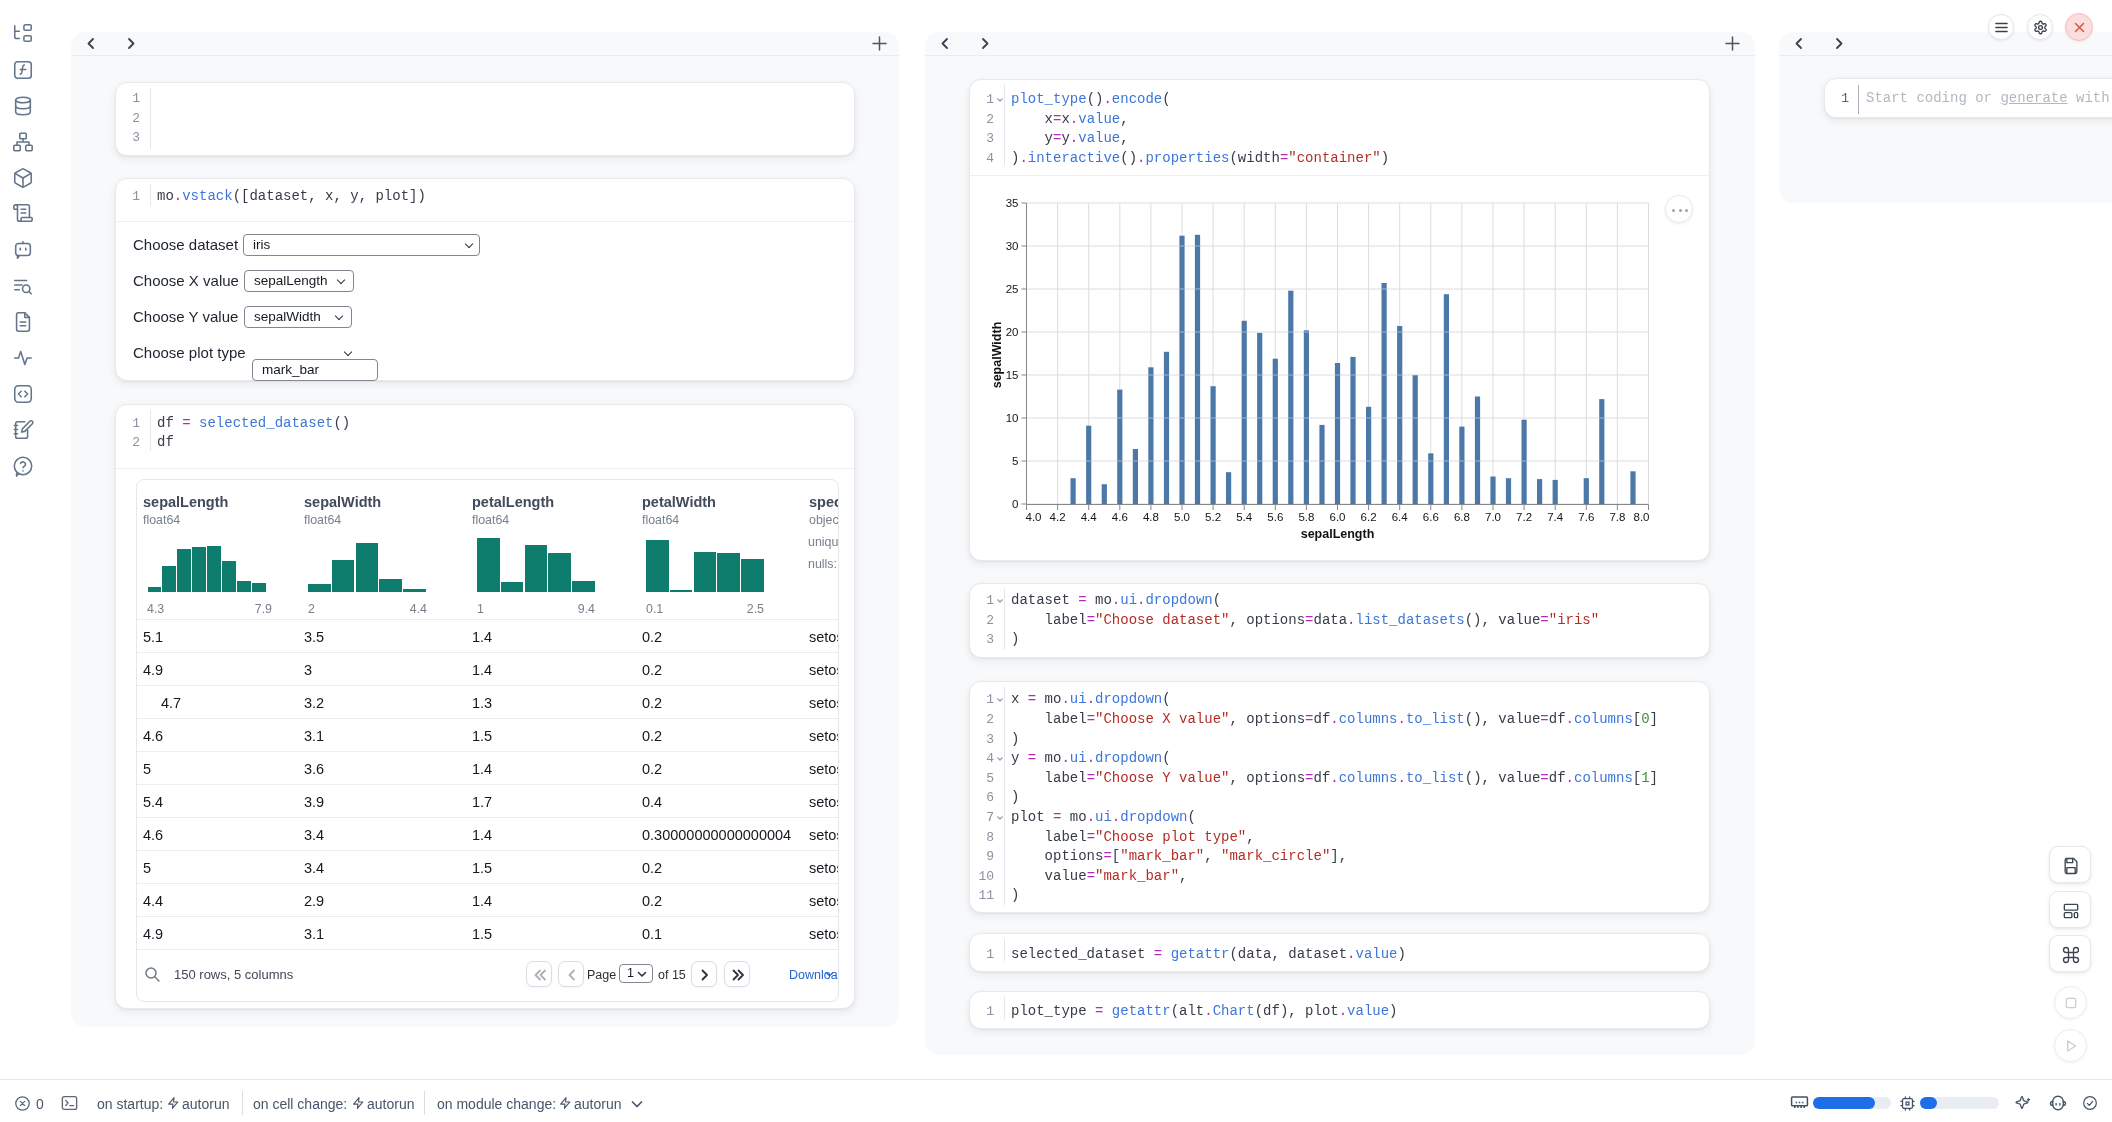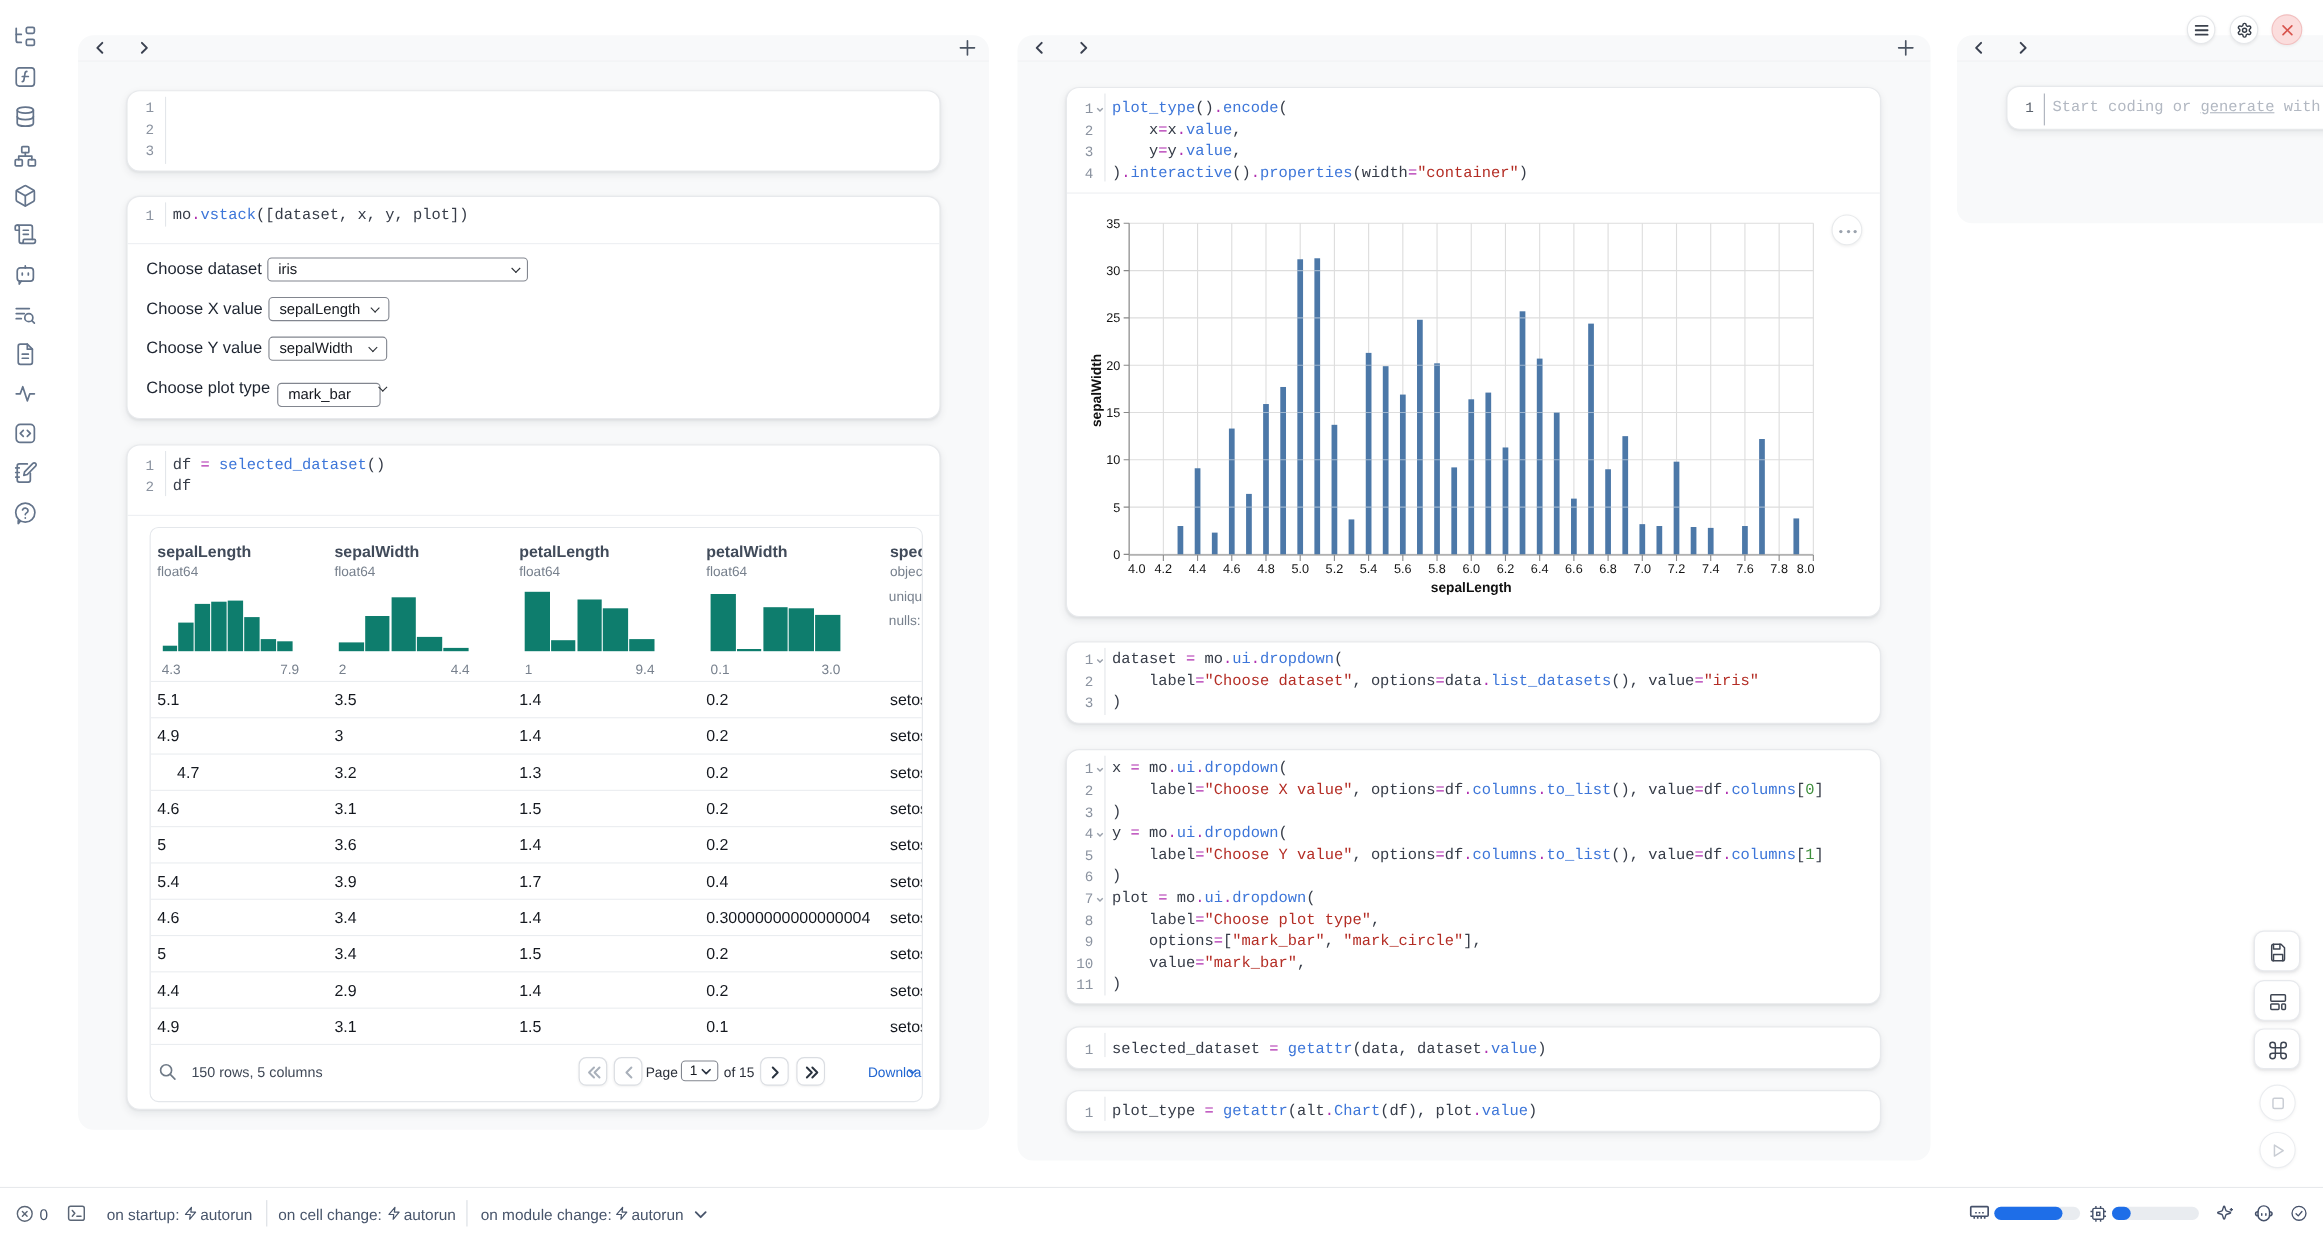--- a/index.html
+++ b/index.html
@@ -145,21 +145,21 @@
     <div class="lbl" style="left:17px;top:57px">Choose dataset</div>
     <div class="sel" style="left:127px;top:55px;width:237px">iris</div>
     <div class="chv" style="left:350px;top:62px"></div>
     <div class="lbl" style="left:17px;top:93px">Choose X value</div>
     <div class="sel" style="left:128px;top:91px;width:110px">sepalLength</div>
     <div class="chv" style="left:222px;top:98px"></div>
     <div class="lbl" style="left:17px;top:129px">Choose Y value</div>
     <div class="sel" style="left:128px;top:127px;width:108px">sepalWidth</div>
     <div class="chv" style="left:220px;top:134px"></div>
     <div class="lbl" style="left:17px;top:165px">Choose plot type</div>
-    <div class="sel" style="left:136px;top:169px;width:94px">mark_bar</div>
+    <div class="sel" style="left:136px;top:180px;width:126px">mark_bar</div>
     <div class="chv" style="left:229px;top:170px"></div>
   </div>
 <div class="cell" style="left:115px;top:404px;width:740px;height:605px">
     <div class="gut" style="left:0;top:8.7px;width:24px">1<br>2</div>
     <div class="gdiv" style="left:34px;top:5px;height:41.2px"></div>
     <pre class="code" style="left:41px;top:8.7px">df <span class="o">=</span> <span class="f">selected_dataset</span>()<br>df</pre>
     <div class="abs" style="left:0;top:63px;right:0;height:1px;background:#edeff2"></div>
     <div class="tblwrap" style="left:20px;top:74px;width:703px;height:523px">
       <div class="th" style="left:6px;top:14px">sepalLength</div>
       <div class="tt" style="left:6px;top:33px">float64</div>
@@ -196,21 +196,21 @@
       <div class="hbar" style="left:556.6px;top:72px;width:22.6px;height:40px"></div>
       <div class="hbar" style="left:580.4px;top:73px;width:22.6px;height:39px"></div>
       <div class="hbar" style="left:604.2px;top:79px;width:22.6px;height:33px"></div>
       <div class="tt" style="left:10px;top:122px">4.3</div>
       <div class="tt" style="left:105px;top:122px;width:30px;text-align:right">7.9</div>
       <div class="tt" style="left:171px;top:122px">2</div>
       <div class="tt" style="left:260px;top:122px;width:30px;text-align:right">4.4</div>
       <div class="tt" style="left:340px;top:122px">1</div>
       <div class="tt" style="left:428px;top:122px;width:30px;text-align:right">9.4</div>
       <div class="tt" style="left:509px;top:122px">0.1</div>
-      <div class="tt" style="left:597px;top:122px;width:30px;text-align:right">3.0</div>
+      <div class="tt" style="left:597px;top:122px;width:30px;text-align:right">2.5</div>
       <div class="rowline" style="top:139px"></div>
       <div class="tv" style="left:6px;top:149px">5.1</div>
       <div class="tv" style="left:167px;top:149px">3.5</div>
       <div class="tv" style="left:335px;top:149px">1.4</div>
       <div class="tv" style="left:505px;top:149px">0.2</div>
       <div class="tv" style="left:672px;top:149px">setosa</div>
       <div class="rowline" style="top:172px"></div>
       <div class="tv" style="left:6px;top:182px">4.9</div>
       <div class="tv" style="left:167px;top:182px">3</div>
       <div class="tv" style="left:335px;top:182px">1.4</div>

